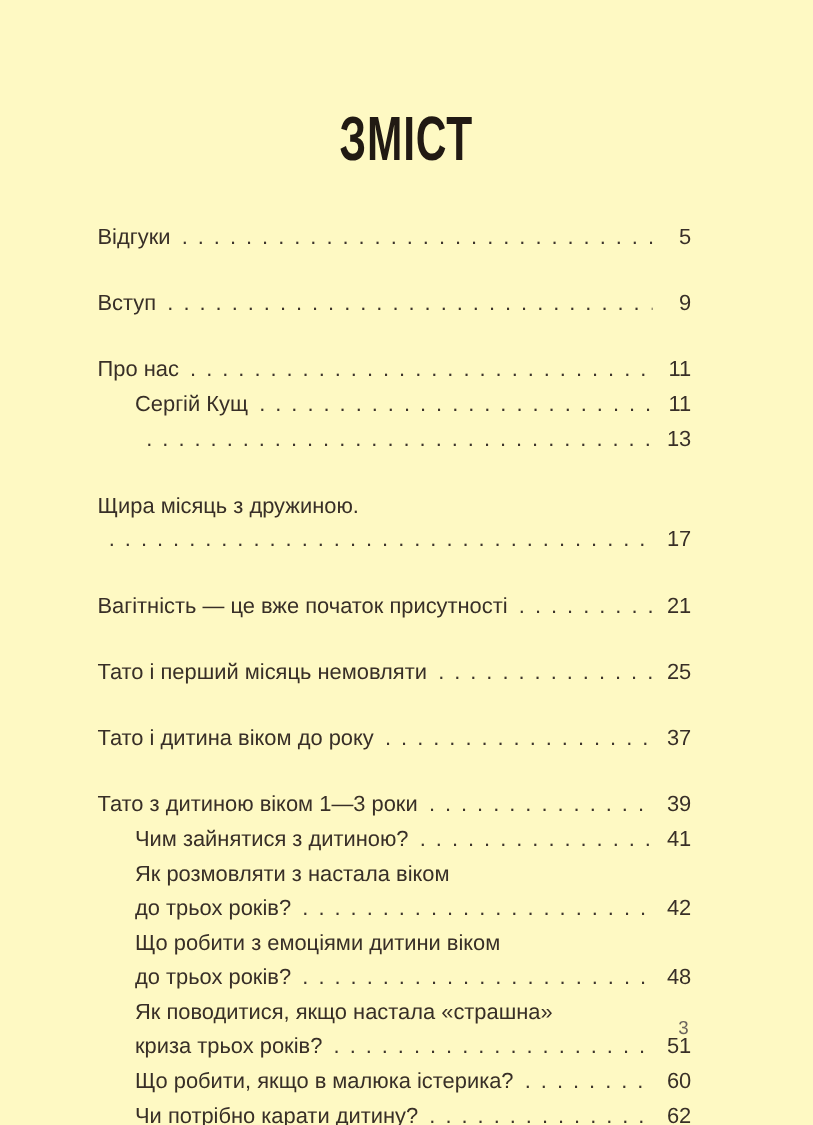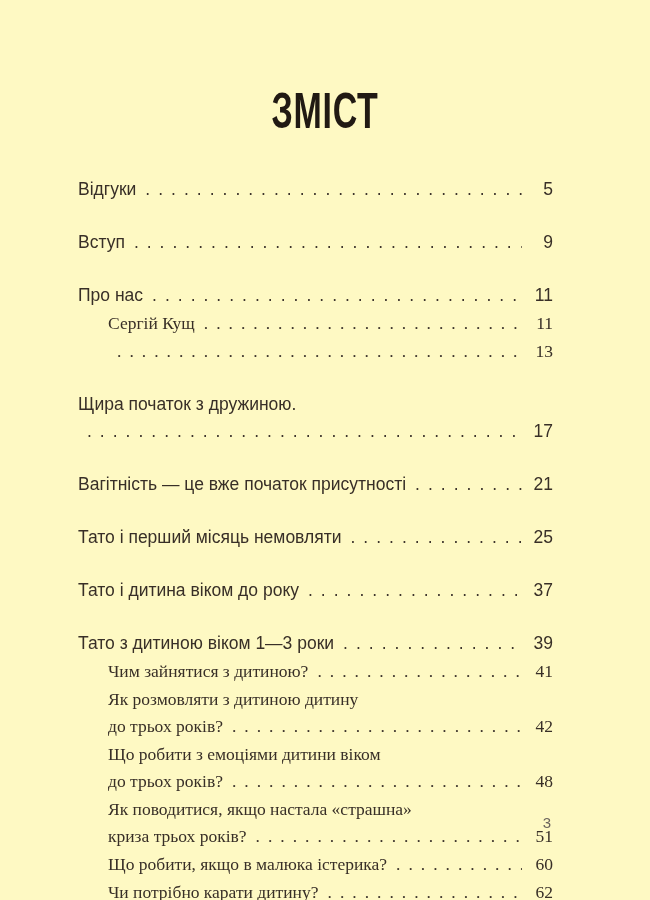--- a/index.html
+++ b/index.html
@@ -31,21 +31,21 @@
   }
   .toc {
     position: absolute;
     left: 78px;
     right: 97px;
     top: 176px;
     font-size: 17.5px;
     line-height: 27px;
   }
   .entry { margin-top: 26px; }
-  .entry.level1 { margin-top: 1px; padding-left: 30px; font-family: Liberation Serif, serif; }
+  .entry.level1 { margin-top: 1px; padding-left: 30px; }
   .entry:first-child { margin-top: 0; }
   .line {
     display: flex;
     align-items: center;
   }
   .label { white-space: nowrap; flex: 0 0 auto; }
   .leader {
     flex: 1 1 auto;
     overflow: hidden;
     white-space: nowrap;
@@ -107,21 +107,21 @@
         </div>
       </div>
       <div class="entry level1">
         <div class="line">
           <span class="leader"></span>
           <span class="pageno">13</span>
         </div>
       </div>
       <div class="entry level0">
         <div class="line">
-          <span class="label">Щира початок з дружиною.</span>
+          <span class="label">Щира місяць з дружиною.</span>
         </div>
         <div class="line">
           <span class="leader"></span>
           <span class="pageno">17</span>
         </div>
       </div>
       <div class="entry level0">
         <div class="line">
           <span class="label">Вагітність — це вже початок присутності</span>
           <span class="leader"></span>
@@ -151,21 +151,21 @@
       </div>
       <div class="entry level1">
         <div class="line">
           <span class="label">Чим зайнятися з дитиною?</span>
           <span class="leader"></span>
           <span class="pageno">41</span>
         </div>
       </div>
       <div class="entry level1">
         <div class="line">
-          <span class="label">Як розмовляти з дитиною дитину</span>
+          <span class="label">Як розмовляти з настала віком</span>
         </div>
         <div class="line">
           <span class="label">до трьох років?</span>
           <span class="leader"></span>
           <span class="pageno">42</span>
         </div>
       </div>
       <div class="entry level1">
         <div class="line">
           <span class="label">Що робити з емоціями дитини віком</span>

